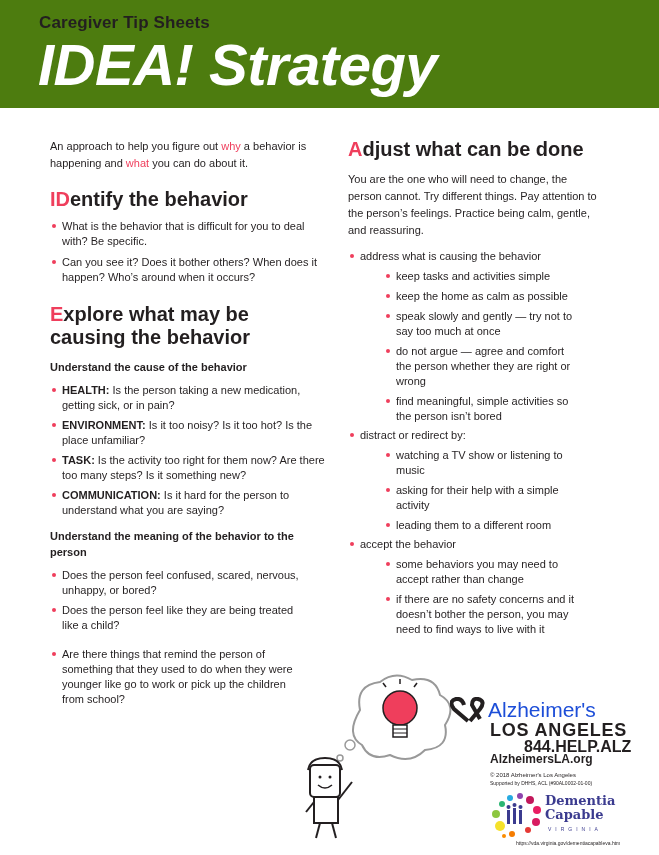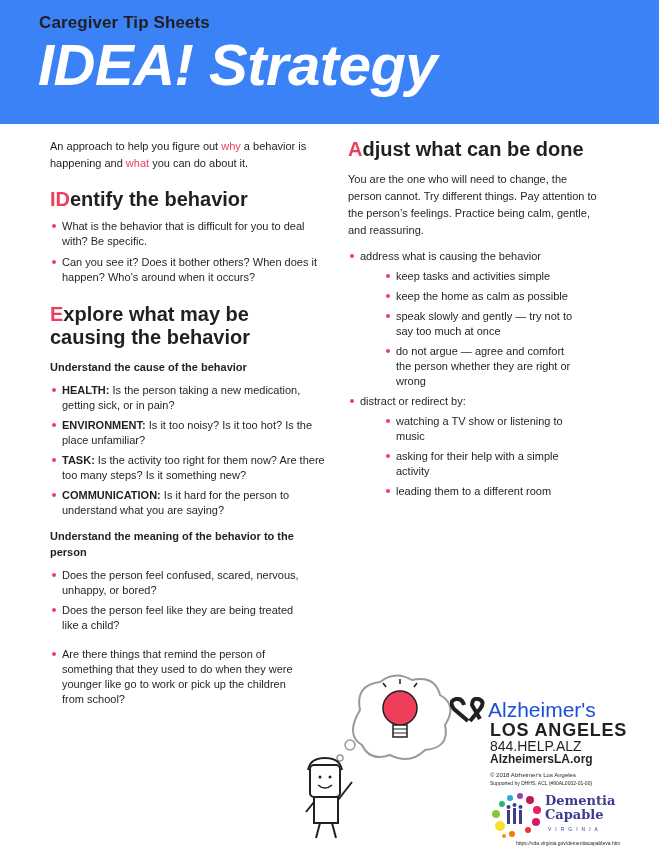--- a/index.html
+++ b/index.html
@@ -1,19 +1,19 @@
 <!DOCTYPE html>
 <html><head>
 <meta charset="utf-8">
 <style>
   * { box-sizing: border-box; margin: 0; padding: 0; }
   html, body { width: 659px; height: 855px; background: #ffffff; overflow: hidden; }
   body { font-family: "Liberation Sans", "DejaVu Sans", sans-serif; color: #231f20; position: relative; }
 
-  .header { position: absolute; left: 0; top: 0; width: 659px; height: 124px; background: #3b82f6; }
+  .header { position: absolute; left: 0; top: 0; width: 659px; height: 108px; background: #4d7c0f; }
   .header .kicker { position: absolute; left: 39px; top: 13px; font-size: 17px; font-weight: bold; color: #231f20; letter-spacing: 0.1px; }
   .header .title { position: absolute; left: 38px; top: 36px; font-size: 58px; font-weight: bold; font-style: italic; color: #ffffff; letter-spacing: -0.5px; line-height: 1; }
 
   .col-left { position: absolute; left: 50px; top: 138px; width: 275px; }
   .col-right { position: absolute; left: 348px; top: 138px; width: 290px; }
 
   .intro { font-size: 11px; font-weight: normal; line-height: 17px; }
   .accent { color: #ef3e5c; }
 
   h2 { font-size: 20px; font-weight: bold; line-height: 23px; color: #231f20; }
@@ -29,21 +29,21 @@
   .sub li { padding-left: 12px; }
   .sub { margin-left: 24px; }
 
   .illustration { position: absolute; left: 300px; top: 670px; width: 160px; height: 170px; }
 
   .alz-logo { position: absolute; left: 450px; top: 697px; width: 180px; }
   .alz-logo .brand { display: flex; align-items: center; }
   .alz-logo .name { font-size: 21px; line-height: 22px; color: #1d4ed8; }
   .alz-logo .city { font-size: 18px; font-weight: bold; letter-spacing: 0.8px; margin-left: 40px; line-height: 14px; }
   .contact { position: absolute; left: 490px; top: 740px; }
-  .contact .phone { font-size: 14px; font-weight: normal; line-height: 13px; }
+  .contact .phone { font-size: 16px; font-weight: bold; line-height: 13px; margin-left: 34px; }
   .contact .web { font-size: 12px; font-weight: bold; line-height: 13px; }
   .contact .copy { font-size: 6px; margin-top: 5px; line-height: 8px; }
   .contact .support { font-size: 5px; line-height: 9px; }
 
   .dcv { position: absolute; left: 490px; top: 790px; width: 160px; height: 60px; }
   .dcv .word1, .dcv .word2 { position: absolute; left: 55px; font-family: "DejaVu Serif", serif; font-weight: bold; font-size: 13px; color: #3b3b8f; line-height: 14px; }
   .dcv .word1 { top: 4px; }
   .dcv .word2 { top: 18px; }
   .dcv .state { position: absolute; left: 58px; top: 36px; font-size: 5px; letter-spacing: 4px; color: #3b3b8f; }
   .dcv .url { position: absolute; left: 26px; top: 50px; font-size: 5px; color: #231f20; }
@@ -89,28 +89,36 @@
   <p class="intro" style="margin-top:10px; width:250px;">You are the one who will need to change, the person cannot. Try different things. Pay attention to the person’s feelings. Practice being calm, gentle, and reassuring.</p>
 
   <ul style="margin-top:10px;">
     <li style="margin-bottom:4px;">
       <span>address what is causing the behavior</span>
       <ul class="sub" style="margin-top:5px; width:190px;">
         <li style="margin-bottom:5px;">keep tasks and activities simple</li>
         <li style="margin-bottom:5px;">keep the home as calm as possible</li>
         <li style="margin-bottom:5px;">speak slowly and gently — try not to say too much at once</li>
         <li style="margin-bottom:5px;">do not argue — agree and comfort the person whether they are right or wrong</li>
+        <li>find meaningful, simple activities so the person isn’t bored</li>
       </ul>
     </li>
     <li style="margin-top:4px; margin-bottom:4px;">
       <span>distract or redirect by:</span>
       <ul class="sub" style="margin-top:5px; width:180px;">
         <li style="margin-bottom:5px;">watching a TV show or listening to music</li>
         <li style="margin-bottom:5px;">asking for their help with a simple activity</li>
         <li>leading them to a different room</li>
+      </ul>
+    </li>
+    <li style="margin-top:4px;">
+      <span>accept the behavior</span>
+      <ul class="sub" style="margin-top:5px; width:200px;">
+        <li style="margin-bottom:5px;">some behaviors you may need to accept rather than change</li>
+        <li>if there are no safety concerns and it doesn’t bother the person, you may need to find ways to live with it</li>
       </ul>
     </li>
   </ul>
 </div>
 
 <div class="illustration">
   <svg width="160" height="170" viewBox="0 0 160 170">
 
     <path d="M60 40 Q55 15 80 12 Q95 0 112 10 Q135 5 140 25 Q158 35 145 55 Q150 78 125 80 Q110 95 90 85 Q70 92 62 75 Q45 65 60 40 Z" fill="none" stroke="#999" stroke-width="2"></path>
     <circle cx="50" cy="75" r="5" fill="none" stroke="#999" stroke-width="1.5"></circle>

